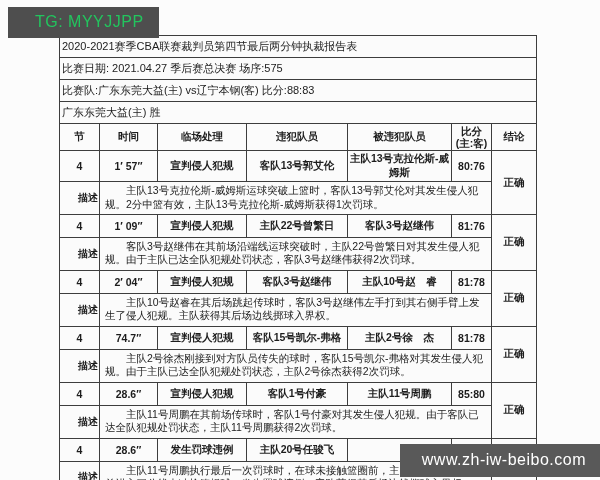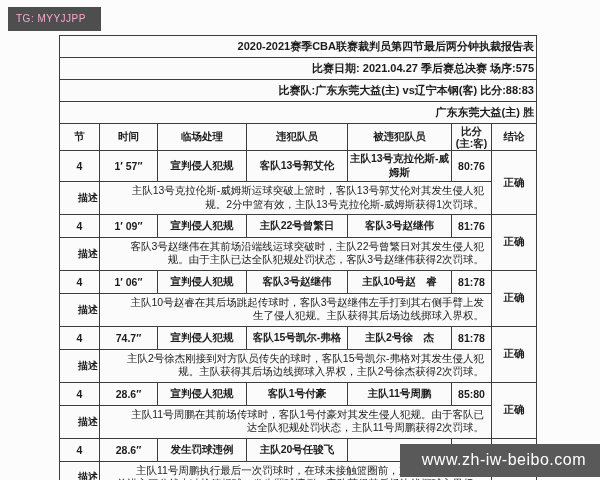--- a/index.html
+++ b/index.html
@@ -4,59 +4,59 @@
 <style>
   html,body { margin:0; padding:0; }
   body {
     width:600px; height:480px; overflow:hidden; position:relative;
     background:#fcfcfc;
     font-family:"Liberation Sans","DejaVu Sans",sans-serif;
     color:#1c1c1c;
   }
   .tg-badge {
     position:absolute; left:8px; top:7px; z-index:5;
-    background:#4e4e4e; color:#f9a8d4;
-    font-size:10px; letter-spacing:0.5px;
-    padding:6px 15px 7px 8px;
+    background:#4e4e4e; color:#22c55e;
+    font-size:16px; letter-spacing:0.5px;
+    padding:6px 15px 7px 27px;
   }
   .watermark {
     position:absolute; right:0; top:444px; z-index:5;
     background:#595959; color:#ffffff;
     font-size:16px; letter-spacing:0.5px;
     padding:7px 14px 8px 22px;
   }
   table.report {
     position:absolute; left:59px; top:35px;
     width:477px; border-collapse:collapse; table-layout:fixed;
     background:#fbfbfb;
   }
   table.report td, table.report th {
     border:1px solid #3d3d3d;
     overflow:hidden;
   }
   .title-cell {
-    text-align:right; font-weight:bold; font-size:11px;
+    text-align:left; font-weight:normal; font-size:11px;
     padding:3px 2px;
   }
   th.col-head {
     text-align:center; font-weight:bold; font-size:10.5px;
     padding:3px 0; vertical-align:middle;
   }
   th.col-head.score-head { white-space:pre-line; line-height:1.15; padding:1px 0;margin-left:48px; }
   tr.event-row td {
     text-align:center; font-size:10.5px; font-weight:bold;
     padding:4px 1px; vertical-align:middle; white-space:nowrap;
   }
   td.desc-label {
     text-align:right; font-size:10px; font-weight:bold;
     vertical-align:middle;
   }
   td.desc-text {
     font-size:10.5px; font-weight:normal; line-height:1.28;
-    text-align:right; text-indent:21px;
+    text-align:left; text-indent:21px;
     padding:2px 7px 3px 5px;
   }
   td.conclusion-cell {
     text-align:center; font-size:10.5px; font-weight:bold;
     vertical-align:middle;
   }
 </style>
 </head>
 <body>
 
@@ -119,21 +119,21 @@
       <td>81:76</td>
       <td class="conclusion-cell" rowspan="2">正确</td>
     </tr>
     <tr>
       <td class="desc-label">描述</td>
       <td class="desc-text" colspan="5">客队3号赵继伟在其前场沿端线运球突破时，主队22号曾繁日对其发生侵人犯规。由于主队已达全队犯规处罚状态，客队3号赵继伟获得2次罚球。</td>
     </tr>
 
     <tr class="event-row">
       <td>4</td>
-      <td>1′ 06″</td>
+      <td>2′ 04″</td>
       <td>宣判侵人犯规</td>
       <td>客队3号赵继伟</td>
       <td>主队10号赵　睿</td>
       <td>81:78</td>
       <td class="conclusion-cell" rowspan="2">正确</td>
     </tr>
     <tr>
       <td class="desc-label">描述</td>
       <td class="desc-text" colspan="5">主队10号赵睿在其后场跳起传球时，客队3号赵继伟左手打到其右侧手臂上发生了侵人犯规。主队获得其后场边线掷球入界权。</td>
     </tr>
@@ -142,21 +142,21 @@
       <td>4</td>
       <td>74.7″</td>
       <td>宣判侵人犯规</td>
       <td>客队15号凯尔-弗格</td>
       <td>主队2号徐　杰</td>
       <td>81:78</td>
       <td class="conclusion-cell" rowspan="2">正确</td>
     </tr>
     <tr>
       <td class="desc-label">描述</td>
-      <td class="desc-text" colspan="5">主队2号徐杰刚接到对方队员传失的球时，客队15号凯尔-弗格对其发生侵人犯规。主队获得其后场边线掷球入界权，主队2号徐杰获得2次罚球。</td>
+      <td class="desc-text" colspan="5">主队2号徐杰刚接到对方队员传失的球时，客队15号凯尔-弗格对其发生侵人犯规。由于主队已达全队犯规处罚状态，主队2号徐杰获得2次罚球。</td>
     </tr>
 
     <tr class="event-row">
       <td>4</td>
       <td>28.6″</td>
       <td>宣判侵人犯规</td>
       <td>客队1号付豪</td>
       <td>主队11号周鹏</td>
       <td>85:80</td>
       <td class="conclusion-cell" rowspan="2">正确</td>

